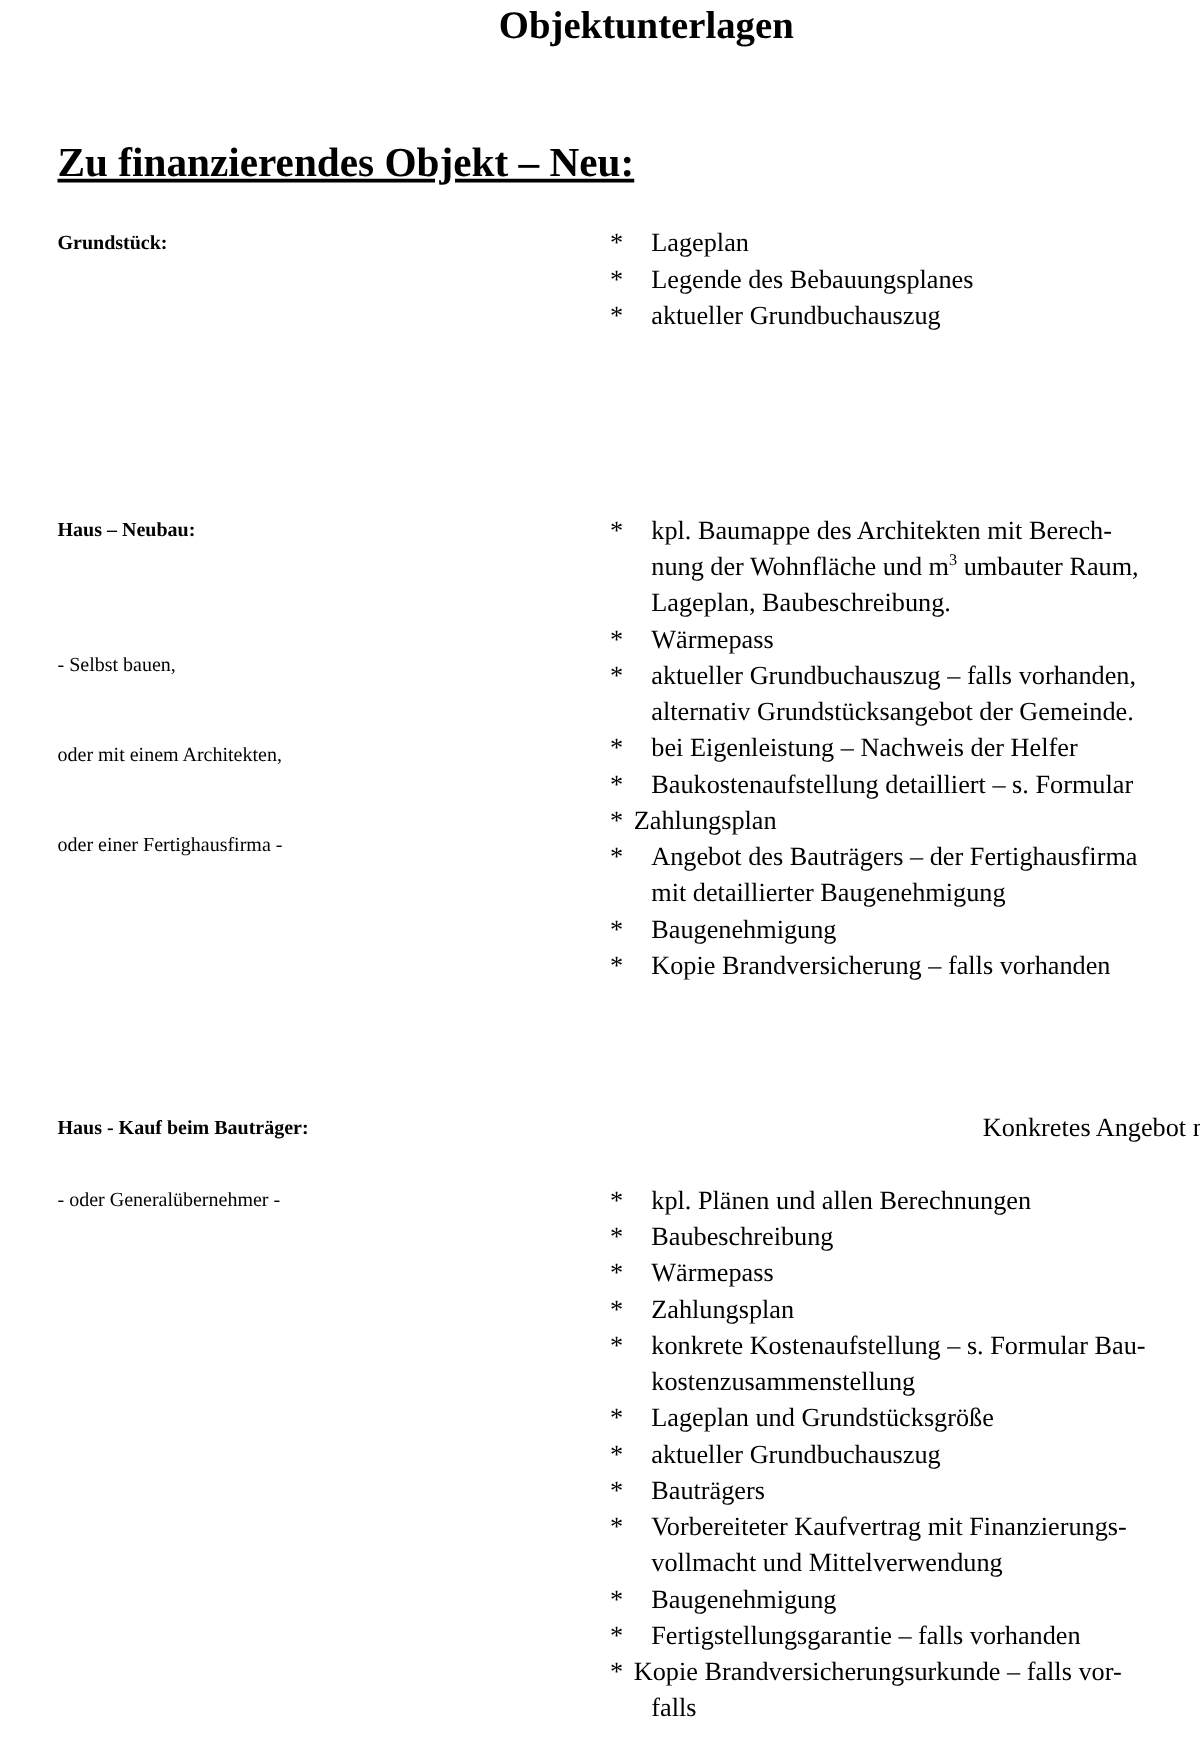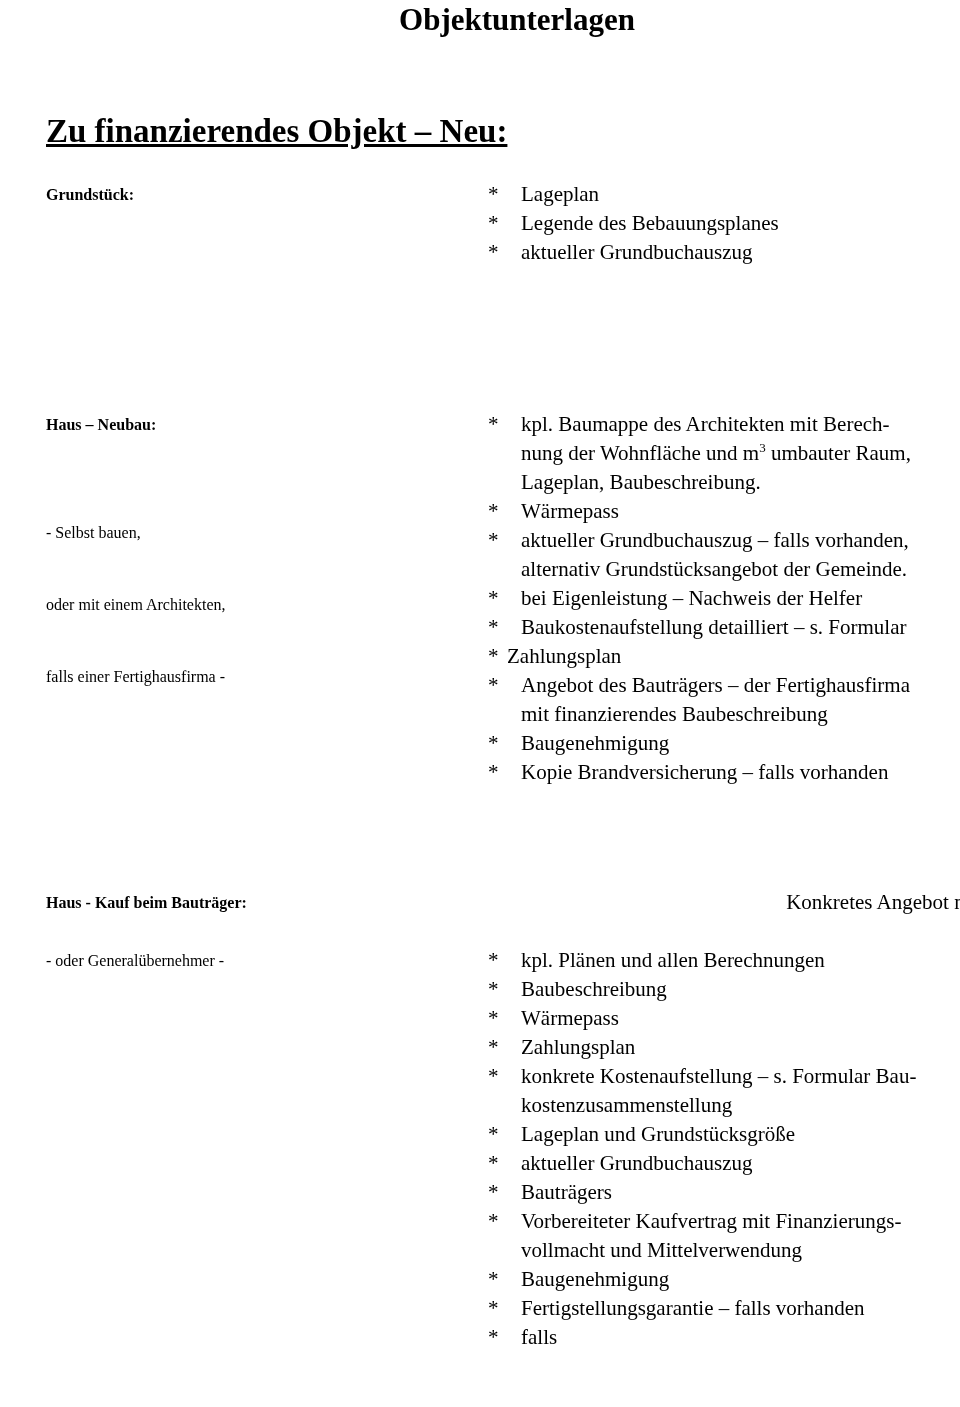--- a/index.html
+++ b/index.html
@@ -93,34 +93,34 @@
           <div class="rline"><span class="marker">*</span><span>Lageplan</span></div>
           <div class="rline"><span class="marker">*</span><span>Legende des Bebauungsplanes</span></div>
           <div class="rline"><span class="marker">*</span><span>aktueller Grundbuchauszug</span></div>
         </div>
       </div>
       <div class="row row-s1">
         <div class="left">
           <div class="left-line bold" style="top: 0px;">Haus – Neubau:</div>
           <div class="left-line" style="top: 108px;">- Selbst bauen,</div>
           <div class="left-line" style="top: 180px;">oder mit einem Architekten,</div>
-          <div class="left-line" style="top: 252px;">falls einer Fertighausfirma -</div>
+          <div class="left-line" style="top: 252px;">oder einer Fertighausfirma -</div>
         </div>
         <div class="right">
           <div class="rline"><span class="marker">*</span><span>kpl. Baumappe des Architekten mit Berech-</span></div>
           <div class="rline"><span><span>nung der Wohnfläche und m</span><span class="sup">3</span><span> umbauter Raum,</span></span></div>
           <div class="rline"><span>Lageplan, Baubeschreibung.</span></div>
           <div class="rline"><span class="marker">*</span><span>Wärmepass</span></div>
           <div class="rline"><span class="marker">*</span><span>aktueller Grundbuchauszug – falls vorhanden,</span></div>
           <div class="rline"><span>alternativ Grundstücksangebot der Gemeinde.</span></div>
           <div class="rline"><span class="marker">*</span><span>bei Eigenleistung – Nachweis der Helfer</span></div>
           <div class="rline"><span class="marker">*</span><span>Baukostenaufstellung detailliert – s. Formular</span></div>
           <div class="rline tight"><span class="marker">*</span><span>Zahlungsplan</span></div>
           <div class="rline"><span class="marker">*</span><span>Angebot des Bauträgers – der Fertighausfirma</span></div>
-          <div class="rline"><span>mit finanzierendes Baubeschreibung</span></div>
+          <div class="rline"><span>mit detaillierter Baugenehmigung</span></div>
           <div class="rline"><span class="marker">*</span><span>Baugenehmigung</span></div>
           <div class="rline"><span class="marker">*</span><span>Kopie Brandversicherung – falls vorhanden</span></div>
         </div>
       </div>
       <div class="row row-s2">
         <div class="left">
           <div class="left-line bold" style="top: 0px;">Haus - Kauf beim Bauträger:</div>
           <div class="left-line" style="top: 58px;">- oder Generalübernehmer -</div>
         </div>
         <div class="right">
@@ -132,18 +132,18 @@
           <div class="rline"><span class="marker">*</span><span>konkrete Kostenaufstellung – s. Formular Bau-</span></div>
           <div class="rline"><span>kostenzusammenstellung</span></div>
           <div class="rline"><span class="marker">*</span><span>Lageplan und Grundstücksgröße</span></div>
           <div class="rline"><span class="marker">*</span><span>aktueller Grundbuchauszug</span></div>
           <div class="rline"><span class="marker">*</span></div>
           <div class="rline"><span>Bauträgers</span></div>
           <div class="rline"><span class="marker">*</span><span>Vorbereiteter Kaufvertrag mit Finanzierungs-</span></div>
           <div class="rline"><span>vollmacht und Mittelverwendung</span></div>
           <div class="rline"><span class="marker">*</span><span>Baugenehmigung</span></div>
           <div class="rline"><span class="marker">*</span><span>Fertigstellungsgarantie – falls vorhanden</span></div>
-          <div class="rline tight"><span class="marker">*</span></div>
+          <div class="rline tight"><span class="marker">*</span><span>Kopie Brandversicherungsurkunde – falls vor-</span></div>
           <div class="rline"><span>falls</span></div>
         </div>
       </div>
     </div>
 </div>
 
 </body></html>

